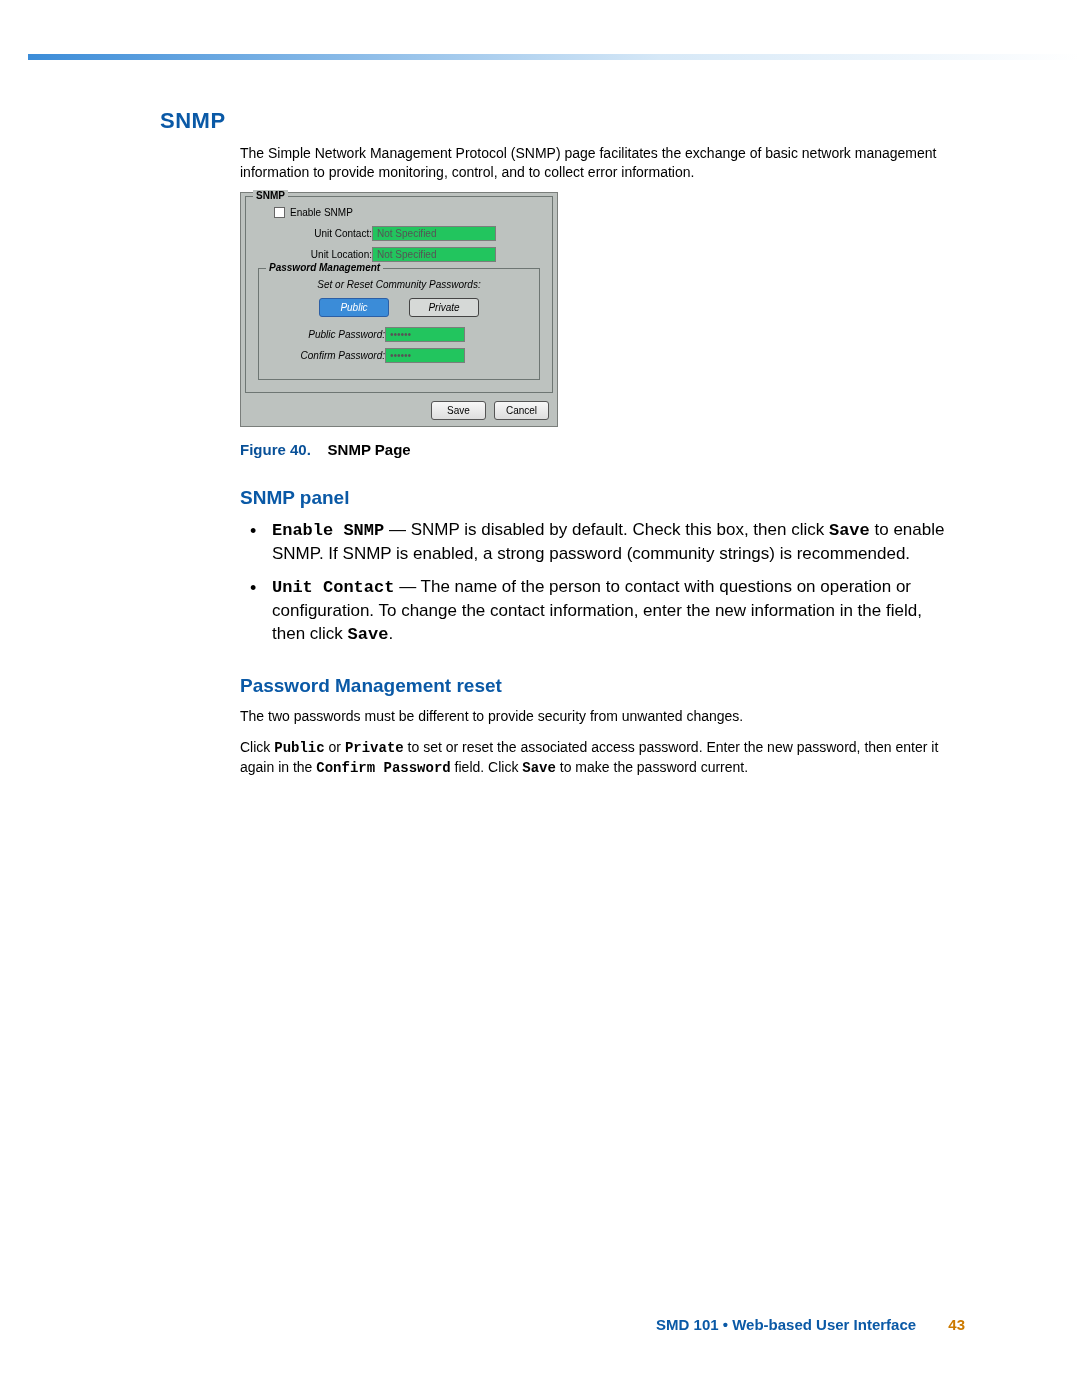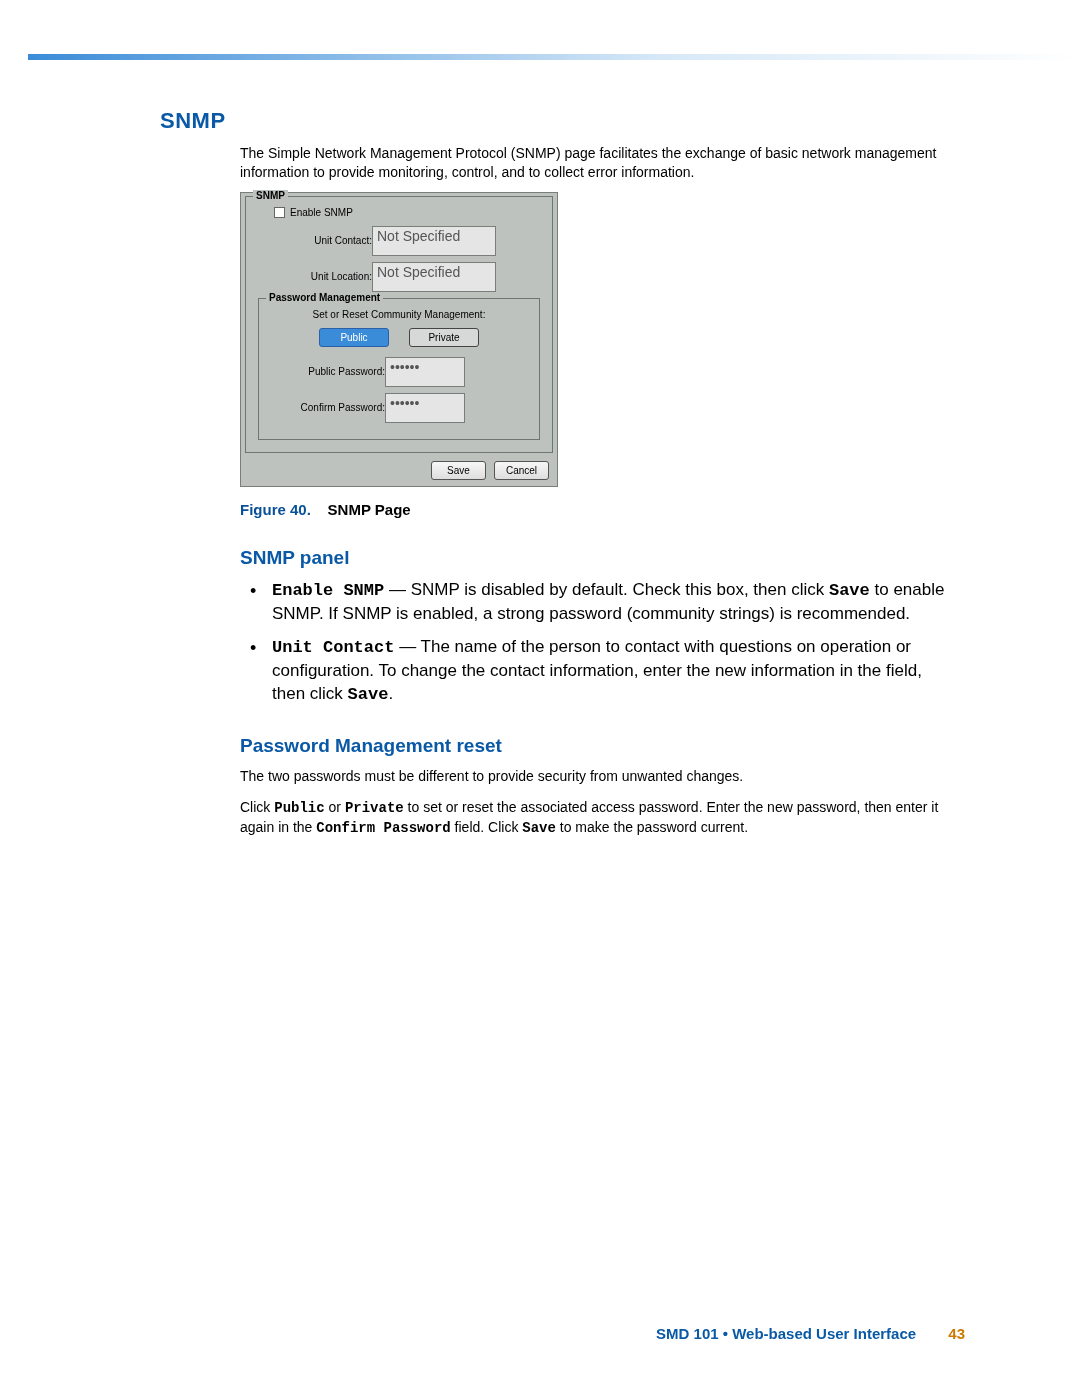--- a/index.html
+++ b/index.html
@@ -59,28 +59,28 @@
       padding: 0 3px;
       font-weight: bold;
       font-size: 10px;
     }
     .formrow { display: flex; align-items: center; margin: 6px 0; }
     .formrow .lbl { width: 118px; text-align: right; padding-right: 0; font-size: 10px; }
     .chk { display: flex; align-items: center; margin: 4px 0 8px 20px; }
     .chkbox { width: 11px; height: 11px; border: 1px solid #666; background: #fff; margin-right: 5px; }
     .txtinput {
       width: 124px;
-      height: 30px;
-      background: #e5e5e5;
+      height: 15px;
+      background: #22c55e;
       border: 1px solid #7a7e7b;
       padding: 1px 4px;
-      font-size: 14px;
+      font-size: 10px;
       color: #555;
     }
-    .pwmgmt { margin: 6px 4px 4px 4px; padding: 6px 8px 10px 8px; position: relative; border: 1px solid #6e7673; }
+    .pwmgmt { margin: 6px 4px 4px 4px; padding: 6px 8px 10px 8px; position: relative; border: 1px solid #6e7673; font-style: italic; }
     .pwmgmt .legend { font-weight: bold; }
     .center { text-align: center; margin: 4px 0 8px 0; }
     .btnrow { display: flex; justify-content: center; gap: 20px; margin: 4px 0 10px 0; }
     .tabbtn {
       width: 70px; height: 19px;
       border: 1px solid #444;
       border-radius: 3px;
       display: flex; align-items: center; justify-content: center;
       font-size: 10px;
     }
@@ -114,21 +114,21 @@
     }
     ul { list-style: none; margin-left: 10px; }
     li { font-size: 17px; line-height: 1.35; margin-bottom: 10px; position: relative; padding-left: 22px; }
     li::before { content: "•"; position: absolute; left: 0; top: 0; font-size: 18px; }
     .mono { font-family: "Courier New", monospace; font-weight: bold; }
 
     .para { margin-bottom: 12px; }
 
     .footer {
       position: absolute;
-      bottom: 55px;
+      bottom: 64px;
       right: 115px;
       font-size: 15px;
     }
     .footer-text { color: #0a59a6; font-weight: bold; }
     .footer-page { color: #cc7a00; font-weight: bold; margin-left: 28px; }
   </style>
 </head>
 <body>
 
 <div class="top-band"></div>
@@ -149,21 +149,21 @@
           <div class="lbl">Unit Contact:</div>
           <div class="txtinput">Not Specified</div>
         </div>
         <div class="formrow">
           <div class="lbl">Unit Location:</div>
           <div class="txtinput">Not Specified</div>
         </div>
 
         <div class="pwmgmt">
           <div class="legend">Password Management</div>
-          <div class="center">Set or Reset Community Management:</div>
+          <div class="center">Set or Reset Community Passwords:</div>
           <div class="btnrow">
             <div class="tabbtn active">Public</div>
             <div class="tabbtn inactive">Private</div>
           </div>
           <div class="formrow">
             <div class="lbl">Public Password:</div>
             <div class="txtinput" style="width:80px">••••••</div>
           </div>
           <div class="formrow">
             <div class="lbl">Confirm Password:</div>

